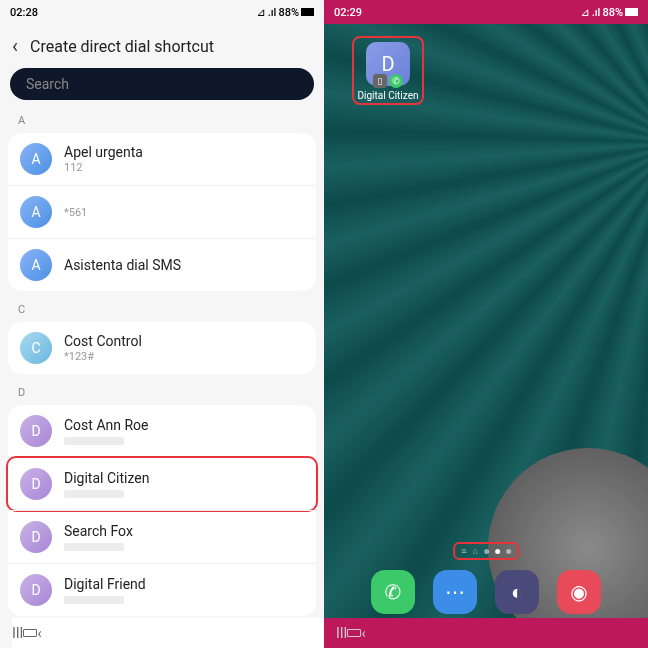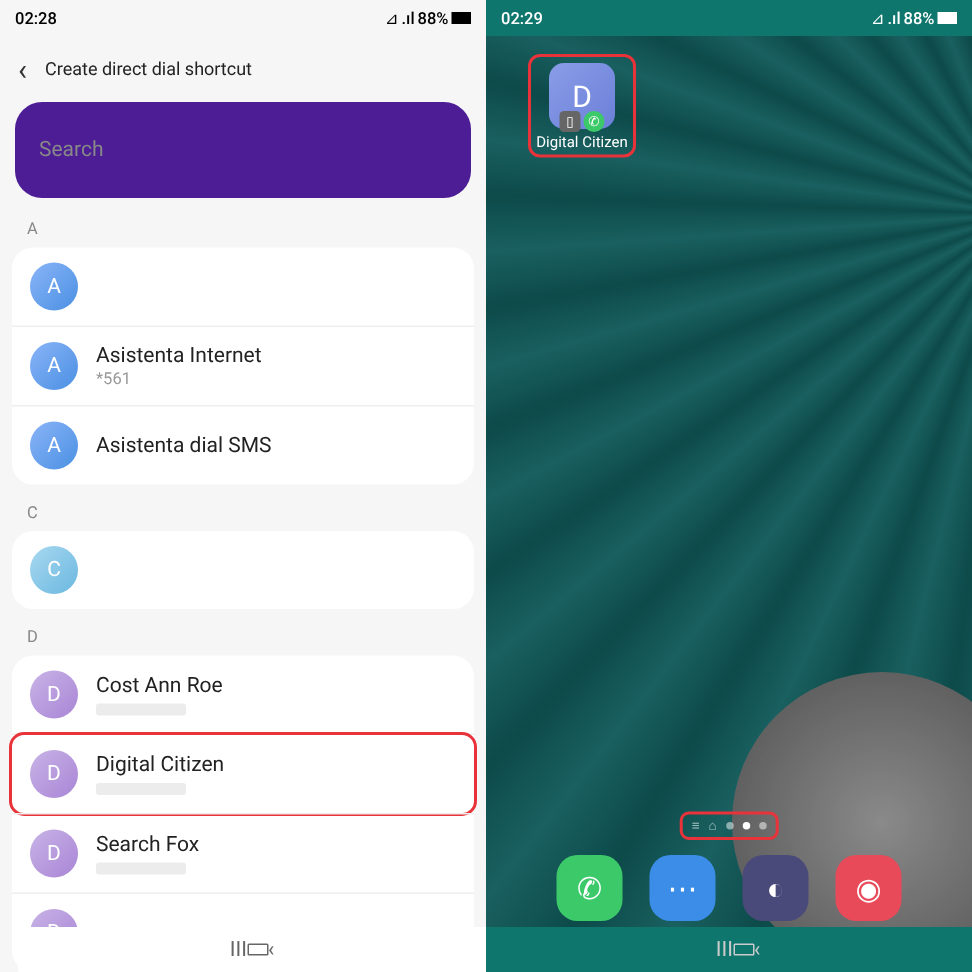--- a/index.html
+++ b/index.html
@@ -1,42 +1,42 @@
 <!DOCTYPE html>
 <html><head>
 <meta charset="utf-8">
 <style>
 *{box-sizing:border-box;margin:0;padding:0;font-family:-apple-system,Roboto,sans-serif}
 body{width:648px;height:648px;display:flex;background:#fff}
 .phone{width:324px;height:648px;position:relative;overflow:hidden}
 .left{background:#f6f6f6}
-.right{background:#0f766e}
+.right{background:#be185d}
 .status{height:24px;display:flex;align-items:center;justify-content:space-between;padding:0 10px;font-size:11px;font-weight:500}
 .status.light{color:#000}
 .status.dark{color:#fff}
 .sicons{display:flex;gap:2px;align-items:center}
 .bat{width:13px;height:8px;background:currentColor;display:inline-block}
 .header{display:flex;align-items:center;padding:10px 12px;gap:12px}
 .chev{font-size:20px;color:#333}
-.htitle{font-size:12px;color:#222}
-.search{margin:0 10px 8px;background:#4c1d95;border-radius:18px;padding:24px 16px;color:#888;font-size:14px}
+.htitle{font-size:16px;color:#222}
+.search{margin:0 10px 8px;background:#0f172a;border-radius:18px;padding:8px 16px;color:#888;font-size:14px}
 .sect{padding:6px 18px;font-size:11px;color:#888}
 .card{background:#fff;margin:0 8px 6px;border-radius:14px}
 .row{display:flex;align-items:center;padding:10px 12px;gap:12px;position:relative}
 .card .row+.row{border-top:1px solid #eee}
 .av{width:32px;height:32px;border-radius:50%;display:flex;align-items:center;justify-content:center;color:#fff;font-size:14px;flex-shrink:0}
 .avA{background:linear-gradient(135deg,#8ab4f8,#4a90e2)}
 .avC{background:linear-gradient(135deg,#a8d8f0,#6bb8e0)}
 .avD{background:linear-gradient(135deg,#c8b3e6,#a985d6)}
 .rtxt{flex:1}
 .nm{font-size:14px;color:#222}
 .sub{font-size:11px;color:#999;margin-top:1px}
 .sub.blur{background:#ececec;height:8px;width:60px;border-radius:2px;margin-top:4px}
 .hl{border:2px solid #e8333a;border-radius:10px;position:absolute;inset:-2px -2px;pointer-events:none}
-.nav{position:absolute;bottom:0;left:12px;right:0;height:30px;display:flex;justify-content:center;align-items:center;color:#666;font-size:14px}
+.nav{position:absolute;bottom:0;left:12px;right:0;height:30px;display:flex;justify-content:flex-start;align-items:center;color:#666;font-size:14px}
 .nav.light{background:#fff}
 .nav.dark{color:#ccc}
 .right .wall{position:absolute;inset:24px 0 30px 0;background:linear-gradient(180deg,#0e3838 0%,#0a4040 40%,#0f5050 60%,#134545 100%);overflow:hidden}
 .fan{position:absolute;inset:0;background:repeating-conic-gradient(from 200deg at 110% 20%,#0d4a4a 0deg,#1a6060 6deg,#0d4a4a 12deg)}
 .pod{position:absolute;bottom:-30px;right:-40px;width:200px;height:200px;border-radius:50%;background:radial-gradient(circle,#888 0%,#666 70%);filter:contrast(1.2)}
 .shortcut{position:absolute;top:36px;left:28px;width:72px;text-align:center}
 .shl{border:2px solid #e8333a;border-radius:8px;padding:4px 2px 2px}
 .sicon{width:44px;height:44px;margin:0 auto;background:linear-gradient(135deg,#8a9de8,#6b7fd8);border-radius:10px;position:relative;display:flex;align-items:center;justify-content:center;color:#fff;font-size:20px}
 .sbadges{position:absolute;bottom:-2px;width:100%;display:flex;justify-content:center;gap:2px}
 .sb{width:14px;height:14px;border-radius:3px;font-size:9px;display:flex;align-items:center;justify-content:center}
@@ -71,39 +71,46 @@
 <div class="header">
  <span class="chev">‹</span>
  <span class="htitle">Create direct dial shortcut</span>
 </div>
 <div class="search">Search</div>
 <div id="list">
       <div class="sect">A</div>
       <div class="card">
         <div class="row">
           <div class="av avA">A</div>
+          <div class="rtxt">
+            <div class="nm">Apel urgenta</div>
+            <div class="sub">112</div>
+          </div>
         </div>
         <div class="row">
           <div class="av avA">A</div>
           <div class="rtxt">
-            <div class="nm">Asistenta Internet</div>
             <div class="sub">*561</div>
           </div>
         </div>
         <div class="row">
           <div class="av avA">A</div>
           <div class="rtxt">
             <div class="nm">Asistenta dial SMS</div>
           </div>
         </div>
       </div>
       <div class="sect">C</div>
       <div class="card">
         <div class="row">
           <div class="av avC">C</div>
+          <div class="rtxt">
+            <div class="nm">Cost Control</div>
+            <div class="sub">*123#</div>
+          </div>
         </div>
       </div>
       <div class="sect">D</div>
       <div class="card">
         <div class="row">
           <div class="av avD">D</div>
           <div class="rtxt">
             <div class="nm">Cost Ann Roe</div>
             <div class="sub blur"></div>
           </div>
@@ -118,20 +125,24 @@
         </div>
         <div class="row">
           <div class="av avD">D</div>
           <div class="rtxt">
             <div class="nm">Search Fox</div>
             <div class="sub blur"></div>
           </div>
         </div>
         <div class="row">
           <div class="av avD">D</div>
+          <div class="rtxt">
+            <div class="nm">Digital Friend</div>
+            <div class="sub blur"></div>
+          </div>
         </div>
       </div>
     </div>
 <div class="nav light">
  <span>III</span>
  <span class="sq"></span>
  <span>‹</span>
 </div>
 </div>
 

